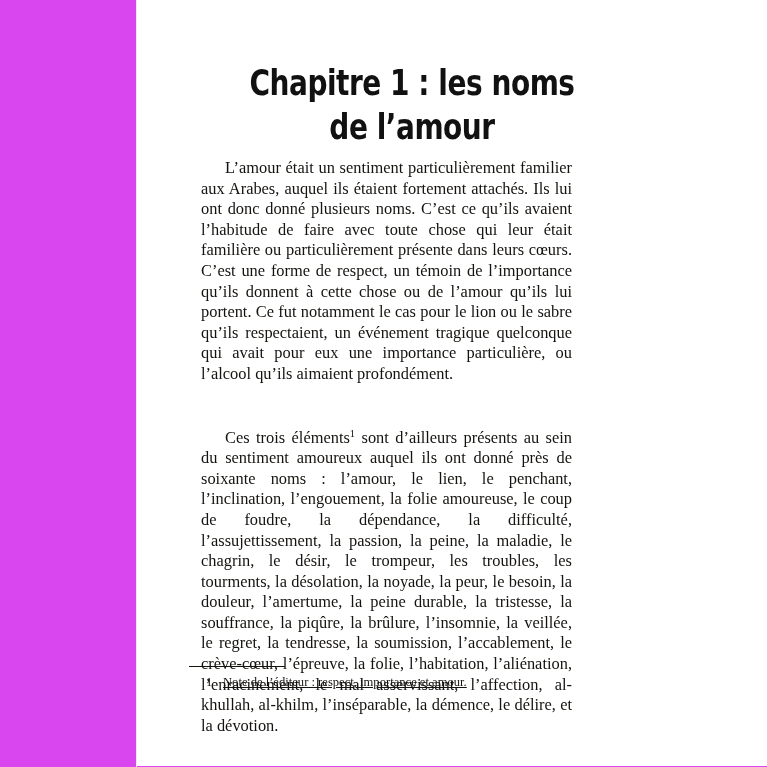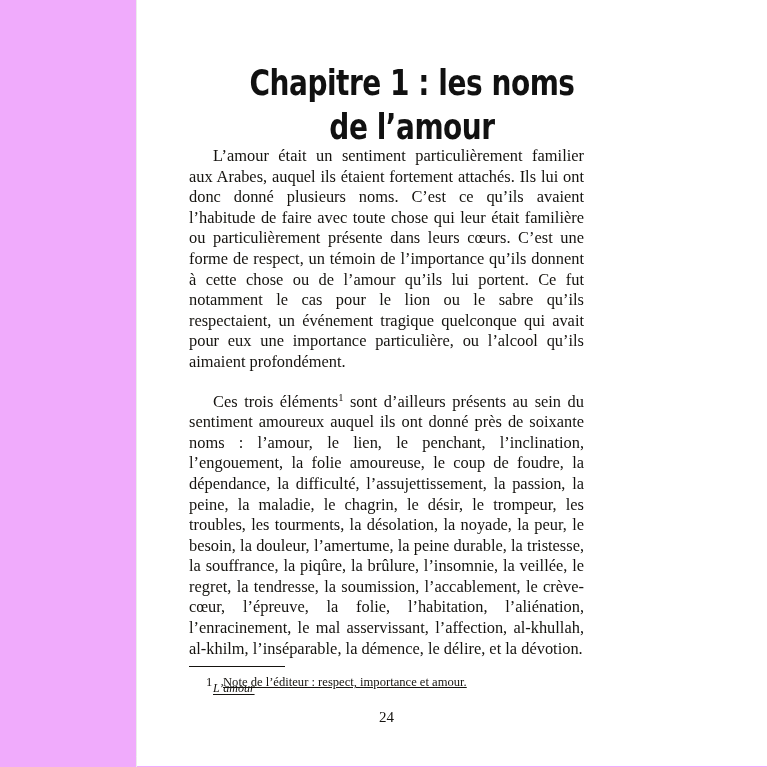--- a/index.html
+++ b/index.html
@@ -4,21 +4,21 @@
 <style>
   html, body {
     margin: 0;
     padding: 0;
     background: #ffffff;
   }
   #page-root {
     position: relative;
     width: 767px;
     height: 767px;
-    background: #f0abfc;
+    background: #d946ef;
     overflow: hidden;
     font-family: "Liberation Serif", "DejaVu Serif", serif;
   }
 
   
   .page-edge-left {
     position: absolute;
     left: 136px;
     top: 0;
     width: 1px;
@@ -70,21 +70,21 @@
   }
 
   
   .text-column {
     position: absolute;
     left: 52px;
     top: 146px;
     width: 395px;
   }
   .body-par {
-    margin: 0;
+    margin: 12px;
     text-align: justify;
     text-justify: inter-word;
     color: #15130f;
     font-size: 16.4px;
     line-height: 20.6px;
     text-indent: 24px;
     hyphens: manual;
   }
   .par-gap {
     height: 19px;
@@ -181,16 +181,15 @@
     </div>
 
     <div class="footnote-block">
       <div class="footnote-rule"></div>
       <div class="footnote-row">
         <span class="footnote-num">1</span>
         <span class="footnote-text">Note de l’éditeur : respect, importance et amour.</span>
       </div>
     </div>
 
-    <div class="folio">24</div>
 
   </div>
 </div>
 
 </body></html>

